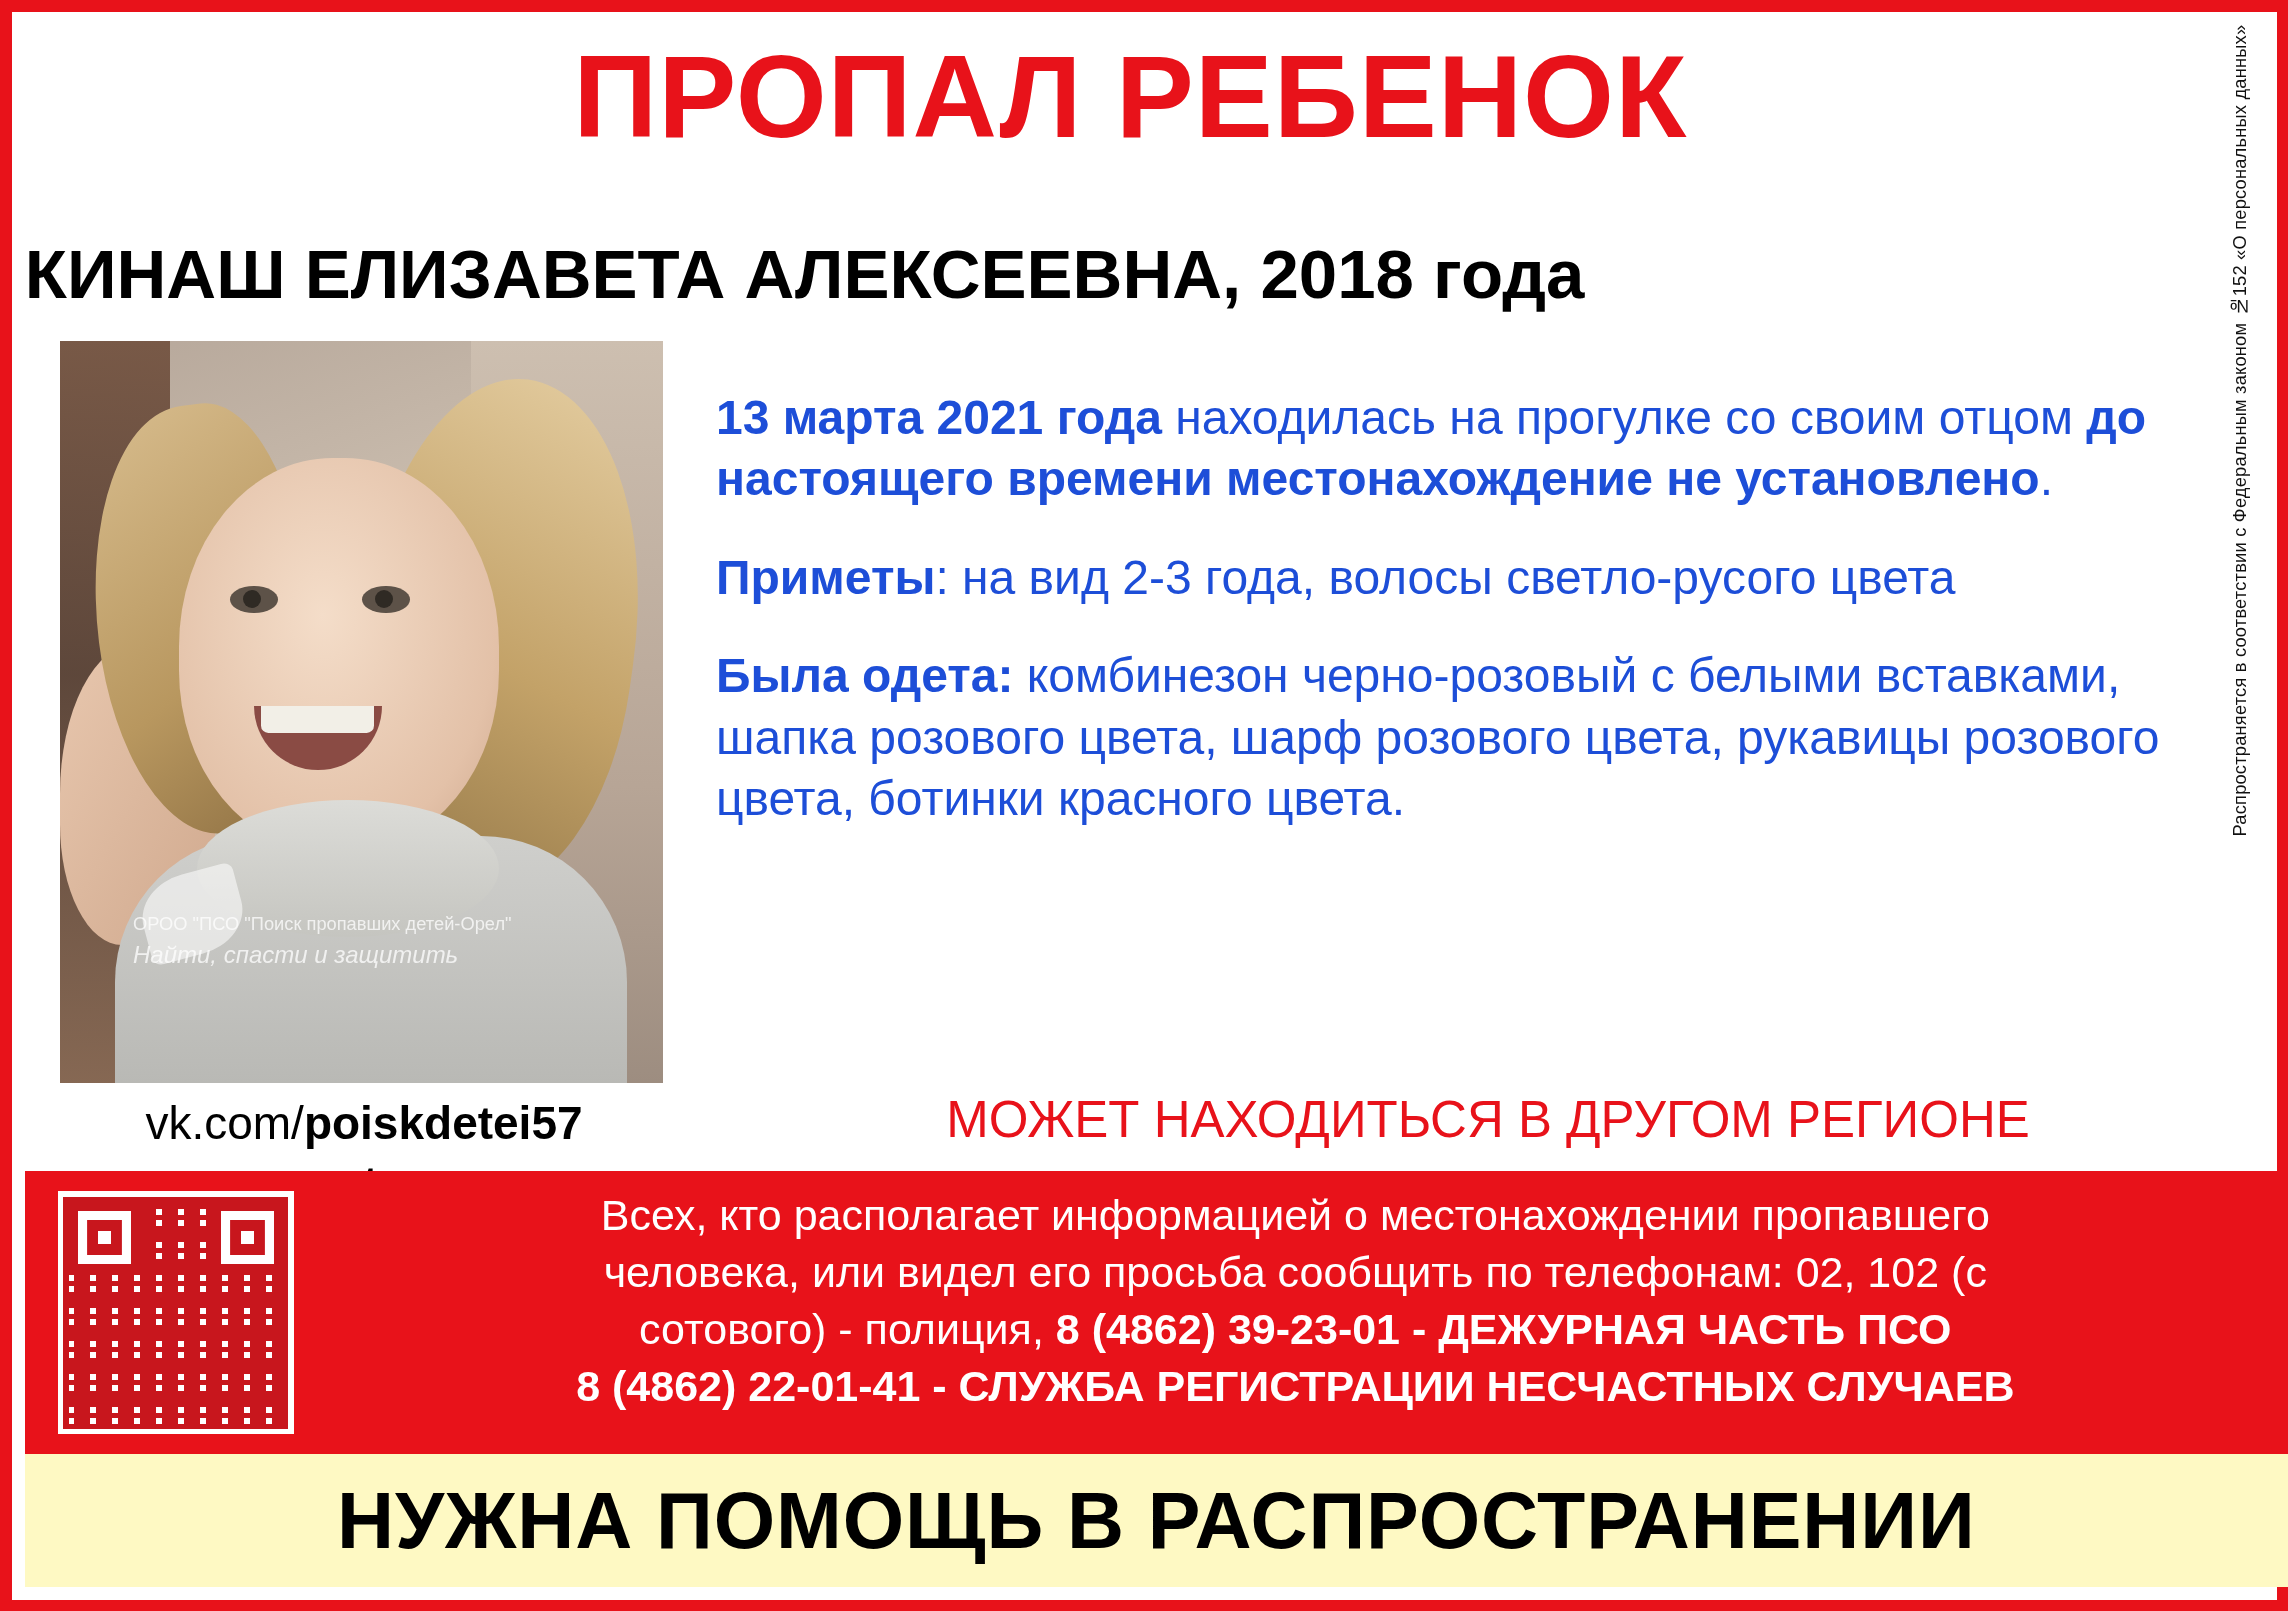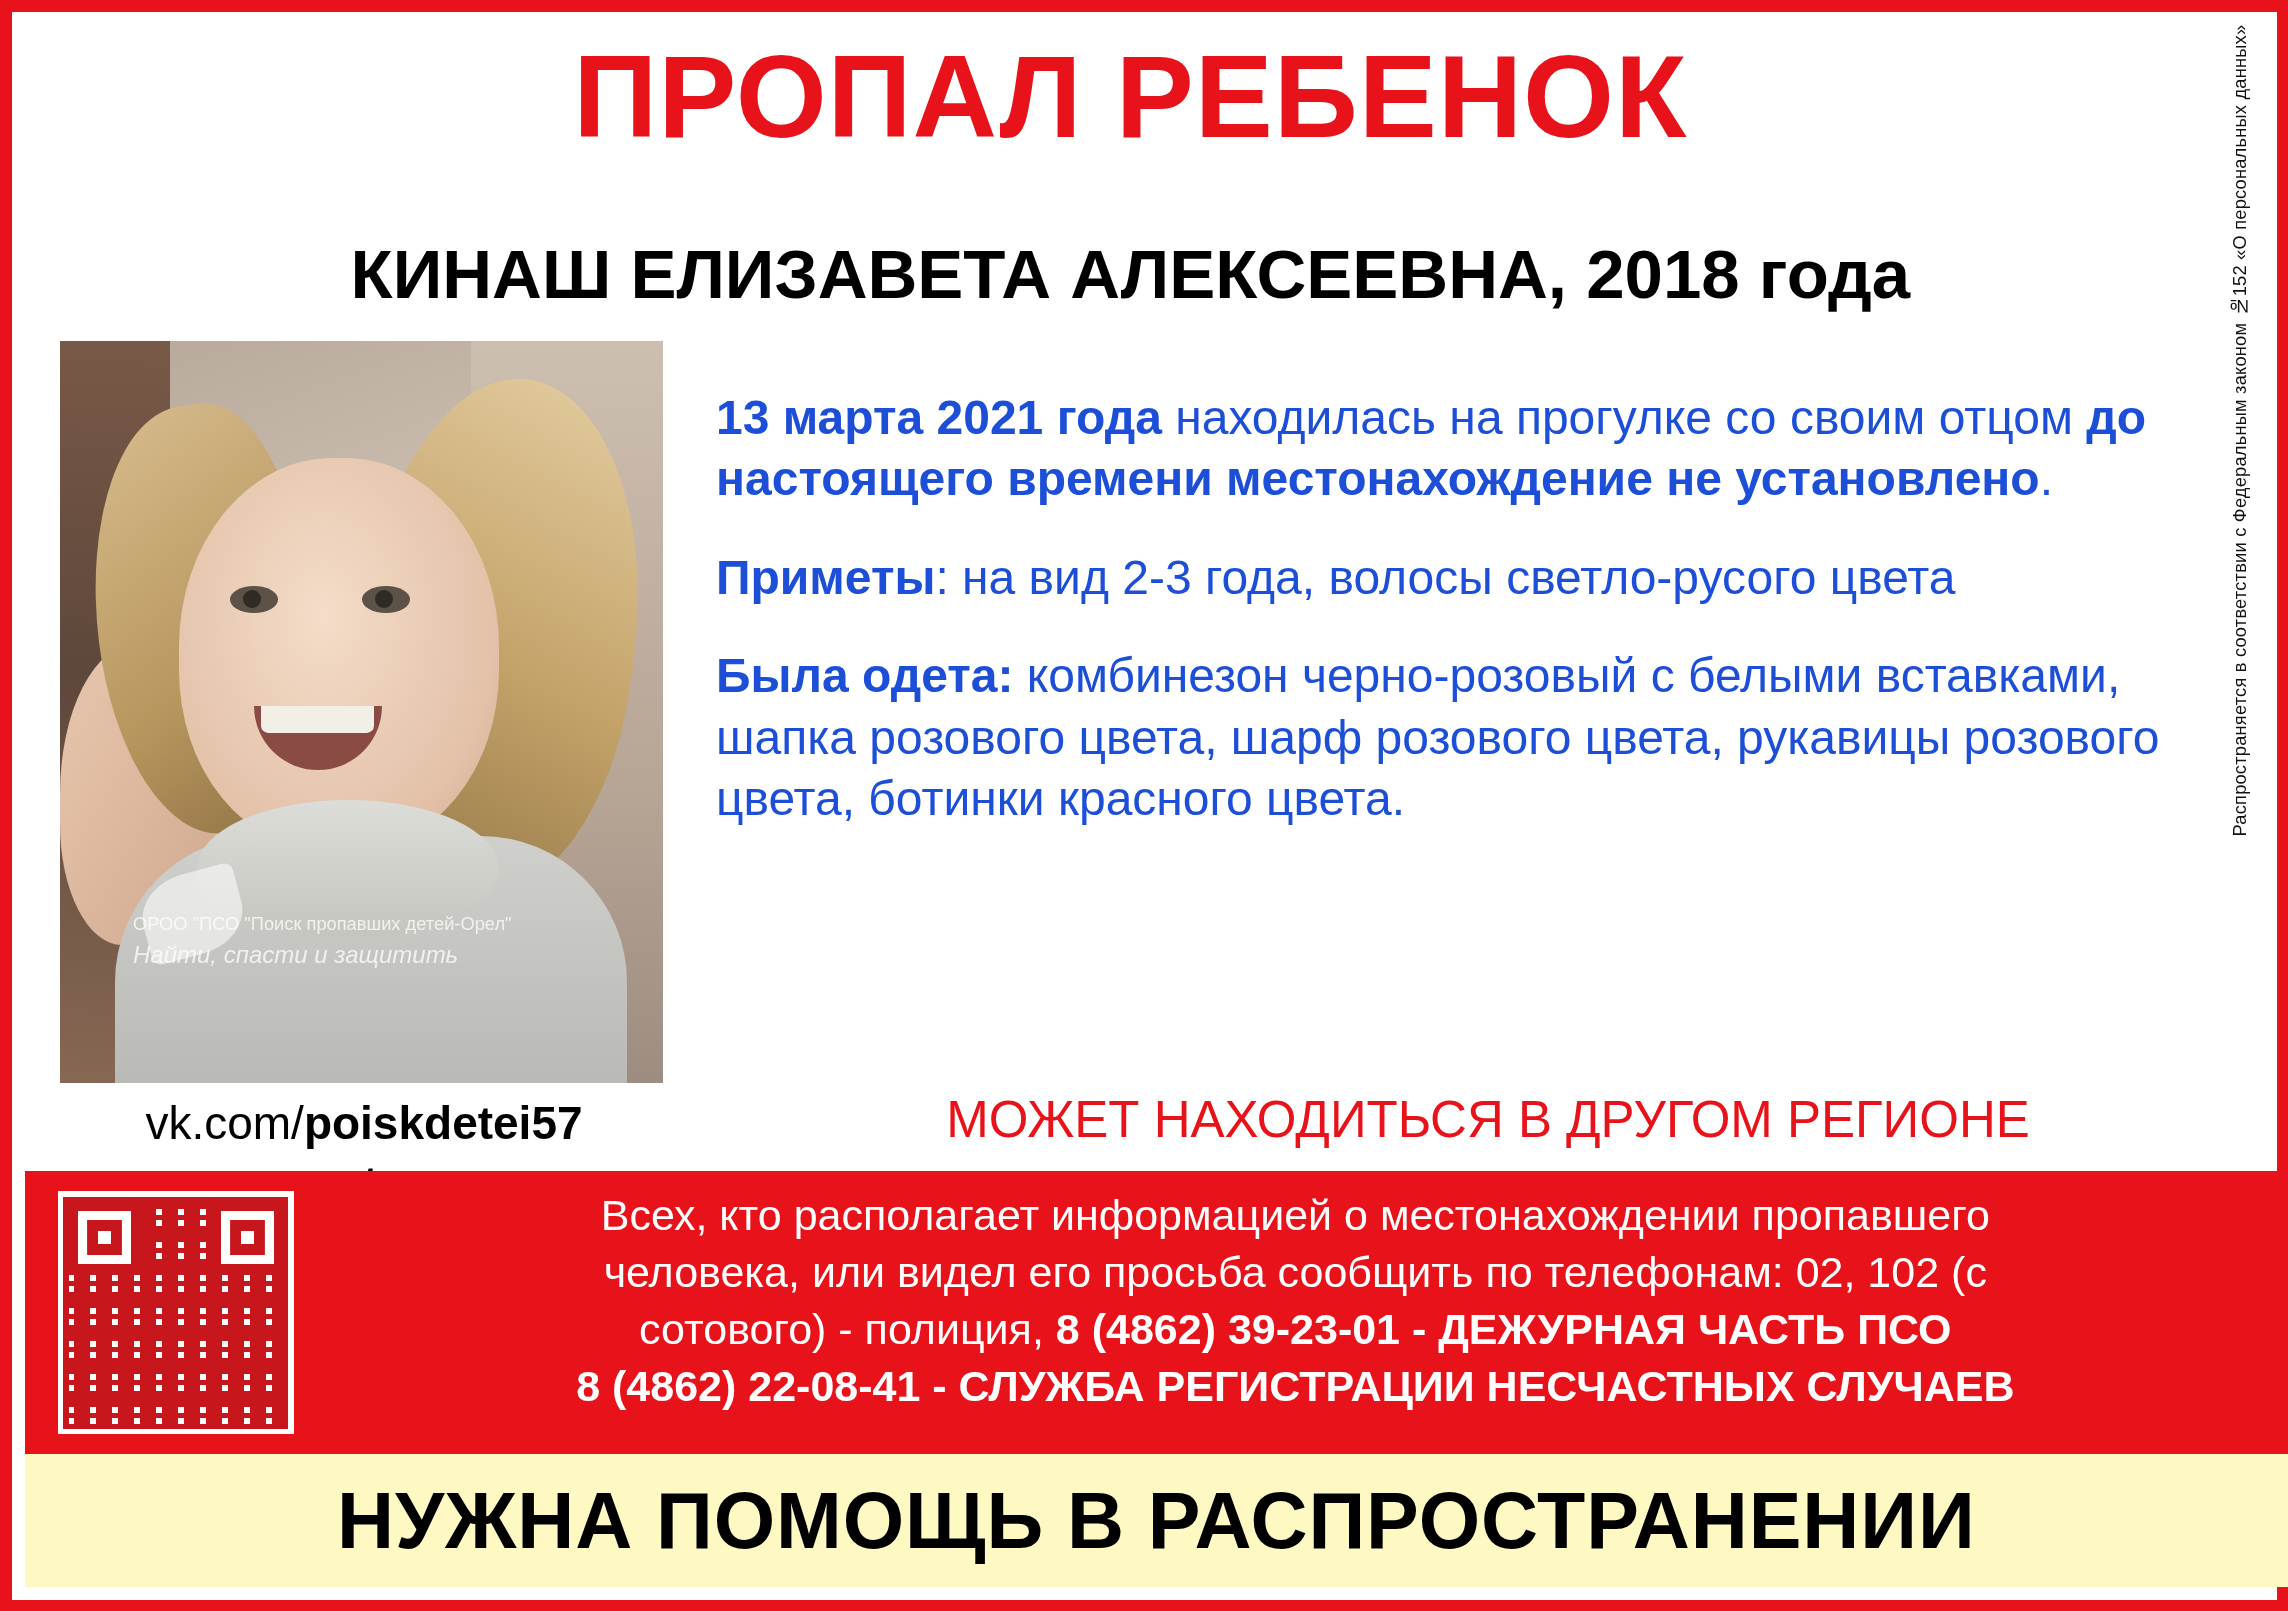--- a/index.html
+++ b/index.html
@@ -57,21 +57,21 @@
     font-size: 117px;
     font-weight: bold;
     letter-spacing: 0.9px;
     line-height: 1.05;
   }
   .subhead {
     position: absolute;
     left: 12.8px;
     top: 227px;
     width: 2211px;
-    text-align: center;
+    text-align: left;
     color: #000;
     font-size: 69px;
     font-weight: bold;
     line-height: 1.05;
   }
 
   
   .photo-wrap {
     position: absolute;
     left: 48px;
@@ -327,21 +327,21 @@
   <div class="alert-line">МОЖЕТ НАХОДИТЬСЯ В ДРУГОМ РЕГИОНЕ</div>
 
   <div class="band">
     <div class="qr">
       <div class="qr-inner"></div>
     </div>
     <div class="band-text">
       <div class="b1">Всех, кто располагает информацией о местонахождении пропавшего</div>
       <div class="b1">человека, или видел его просьба сообщить по телефонам: 02, 102 (с</div>
       <div><span class="b1">сотового) - полиция,  </span><span class="b2">8 (4862) 39-23-01 - ДЕЖУРНАЯ ЧАСТЬ ПСО</span></div>
-      <div class="b2">8 (4862) 22-08-41 - СЛУЖБА РЕГИСТРАЦИИ НЕСЧАСТНЫХ СЛУЧАЕВ</div>
+      <div class="b2">8 (4862) 22-01-41 - СЛУЖБА РЕГИСТРАЦИИ НЕСЧАСТНЫХ СЛУЧАЕВ</div>
     </div>
   </div>
 
   <div class="footer">
     <span>НУЖНА  ПОМОЩЬ В РАСПРОСТРАНЕНИИ</span>
   </div>
 
 </div>
 
 

